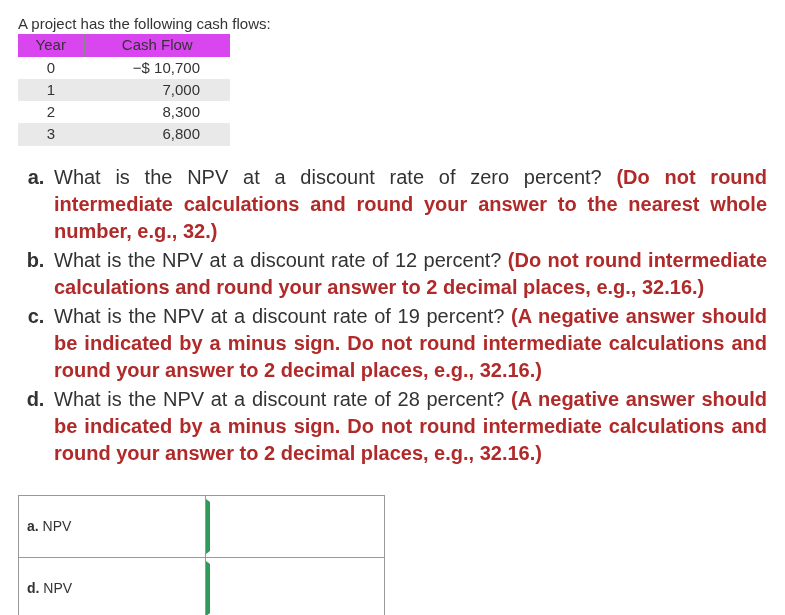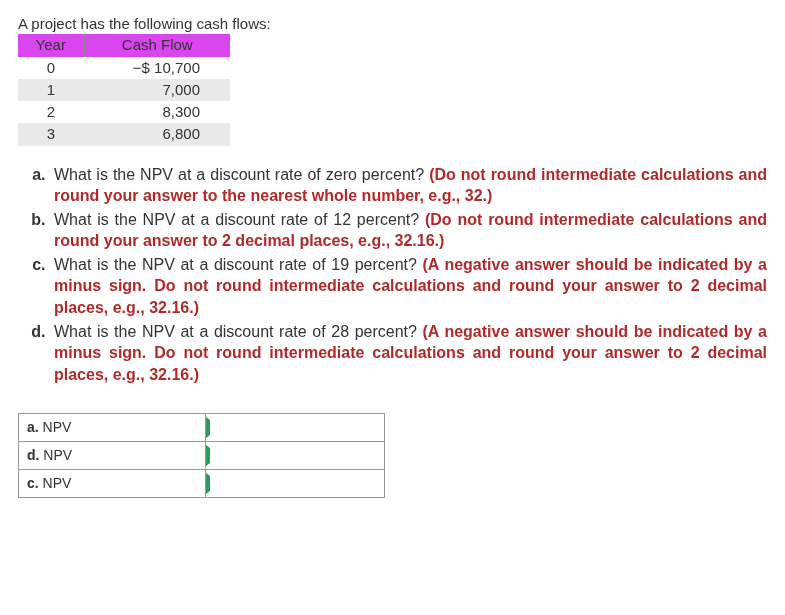--- a/index.html
+++ b/index.html
@@ -44,42 +44,42 @@
   }
   ol.questions {
     list-style-type: lower-alpha;
     padding-left: 32px;
     margin: 0 0 28px 0;
   }
   ol.questions li {
     text-align: justify;
     margin-bottom: 2px;
     padding-left: 4px;
-    font-size: 16px;
+    font-size: 20px;
   }
   ol.questions li::marker {
     font-weight: bold;
     color: #333;
   }
   .hint {
     color: #b02a2a;
     font-weight: bold;
   }
   table.answers {
     border-collapse: collapse;
     margin-top: 20px;
   }
   table.answers td {
     border: 1px solid #999;
     height: 23px;
     font-size: 14px;
   }
   table.answers td.label {
     width: 170px;
-    padding: 2px 8px;
+    padding: 19px 8px;
   }
   table.answers td.label b {
     font-weight: bold;
   }
   table.answers td.inputcell {
     width: 178px;
     padding: 0;
     position: relative;
   }
   .field-wrap {

